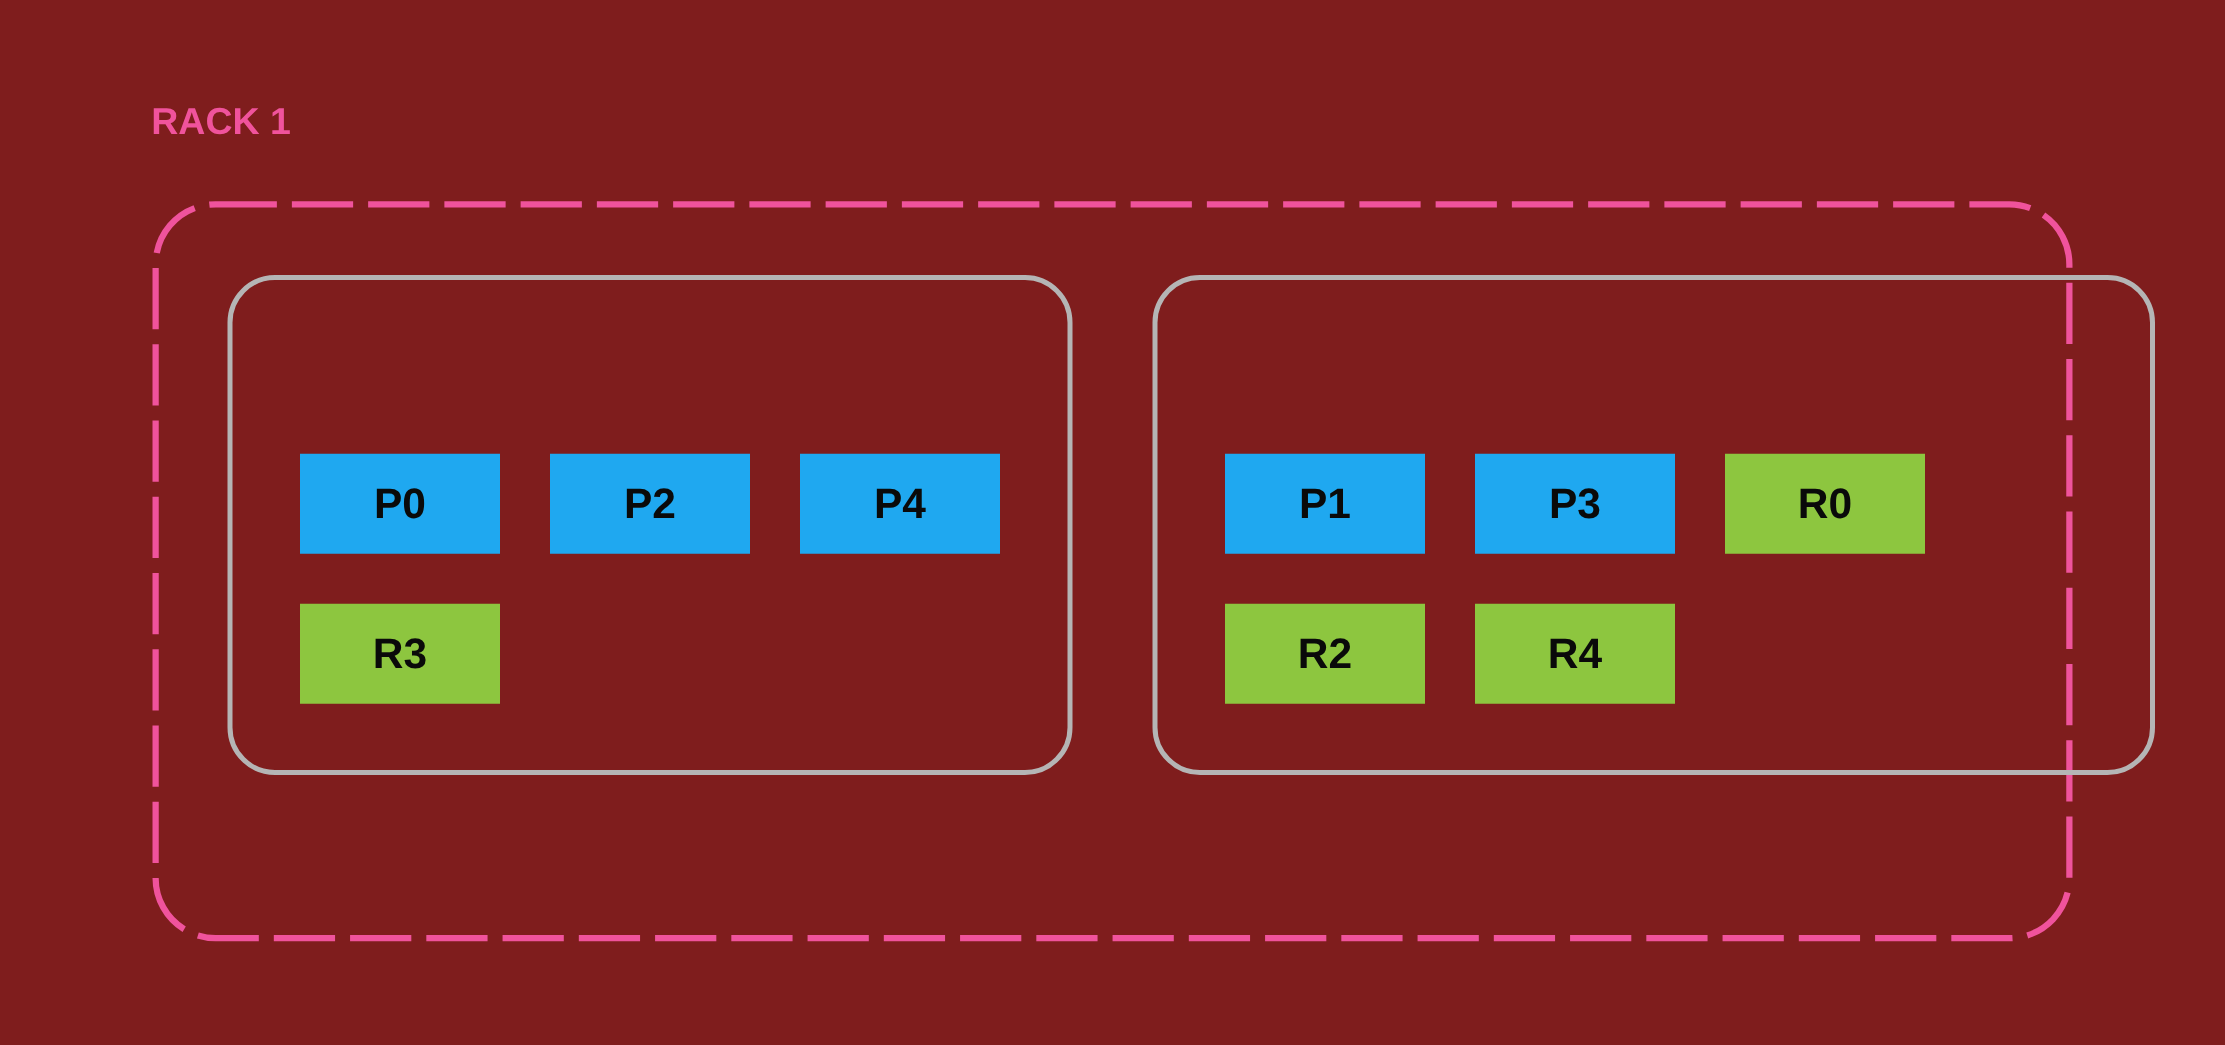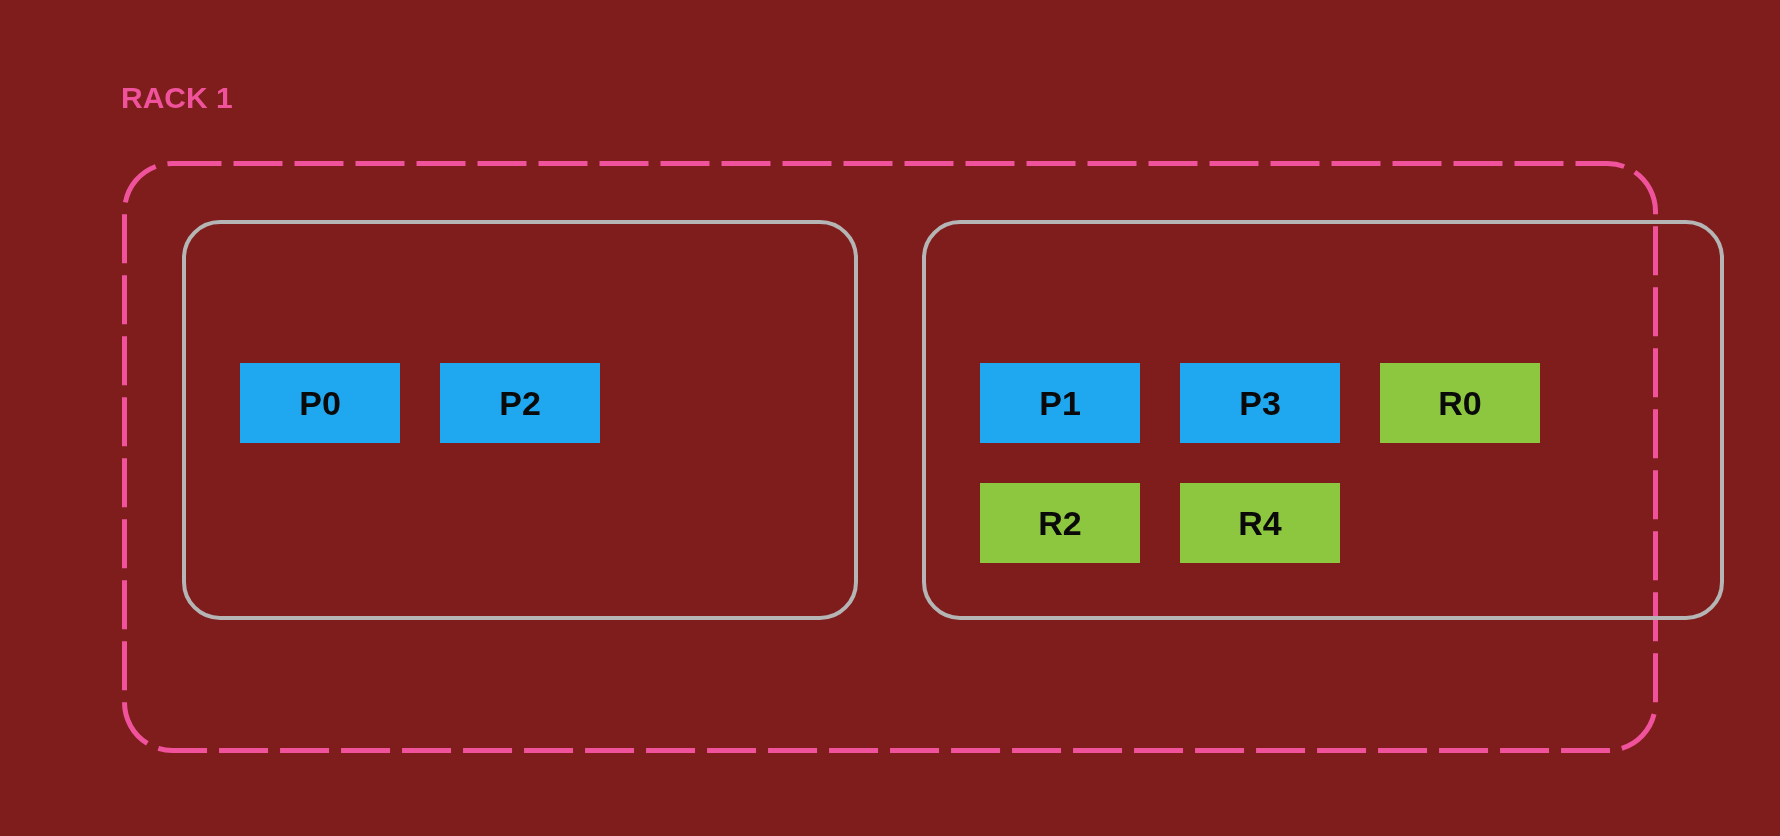--- a/index.html
+++ b/index.html
@@ -78,22 +78,24 @@
 
   <svg class="rack-outline-svg" width="1780" height="836" viewBox="0 0 1780 836" aria-hidden="true">
     <rect x="124.5" y="163.5" width="1531" height="587" rx="48" ry="48" fill="none" stroke="#F0539C" stroke-width="5" stroke-dasharray="49 12"></rect>
   </svg>
 
   <div class="node node-1">
     <div class="slots">
       <div class="slot-row">
         <div class="shard" data-kind="primary">P0</div>
         <div class="shard" data-kind="primary">P2</div>
+        <div class="shard" data-kind="primary">P4</div>
       </div>
       <div class="slot-row">
+        <div class="shard" data-kind="replica">R3</div>
       </div>
     </div>
   </div>
 
   <div class="node node-2">
     <div class="slots">
       <div class="slot-row">
         <div class="shard" data-kind="primary">P1</div>
         <div class="shard" data-kind="primary">P3</div>
         <div class="shard" data-kind="replica">R0</div>

